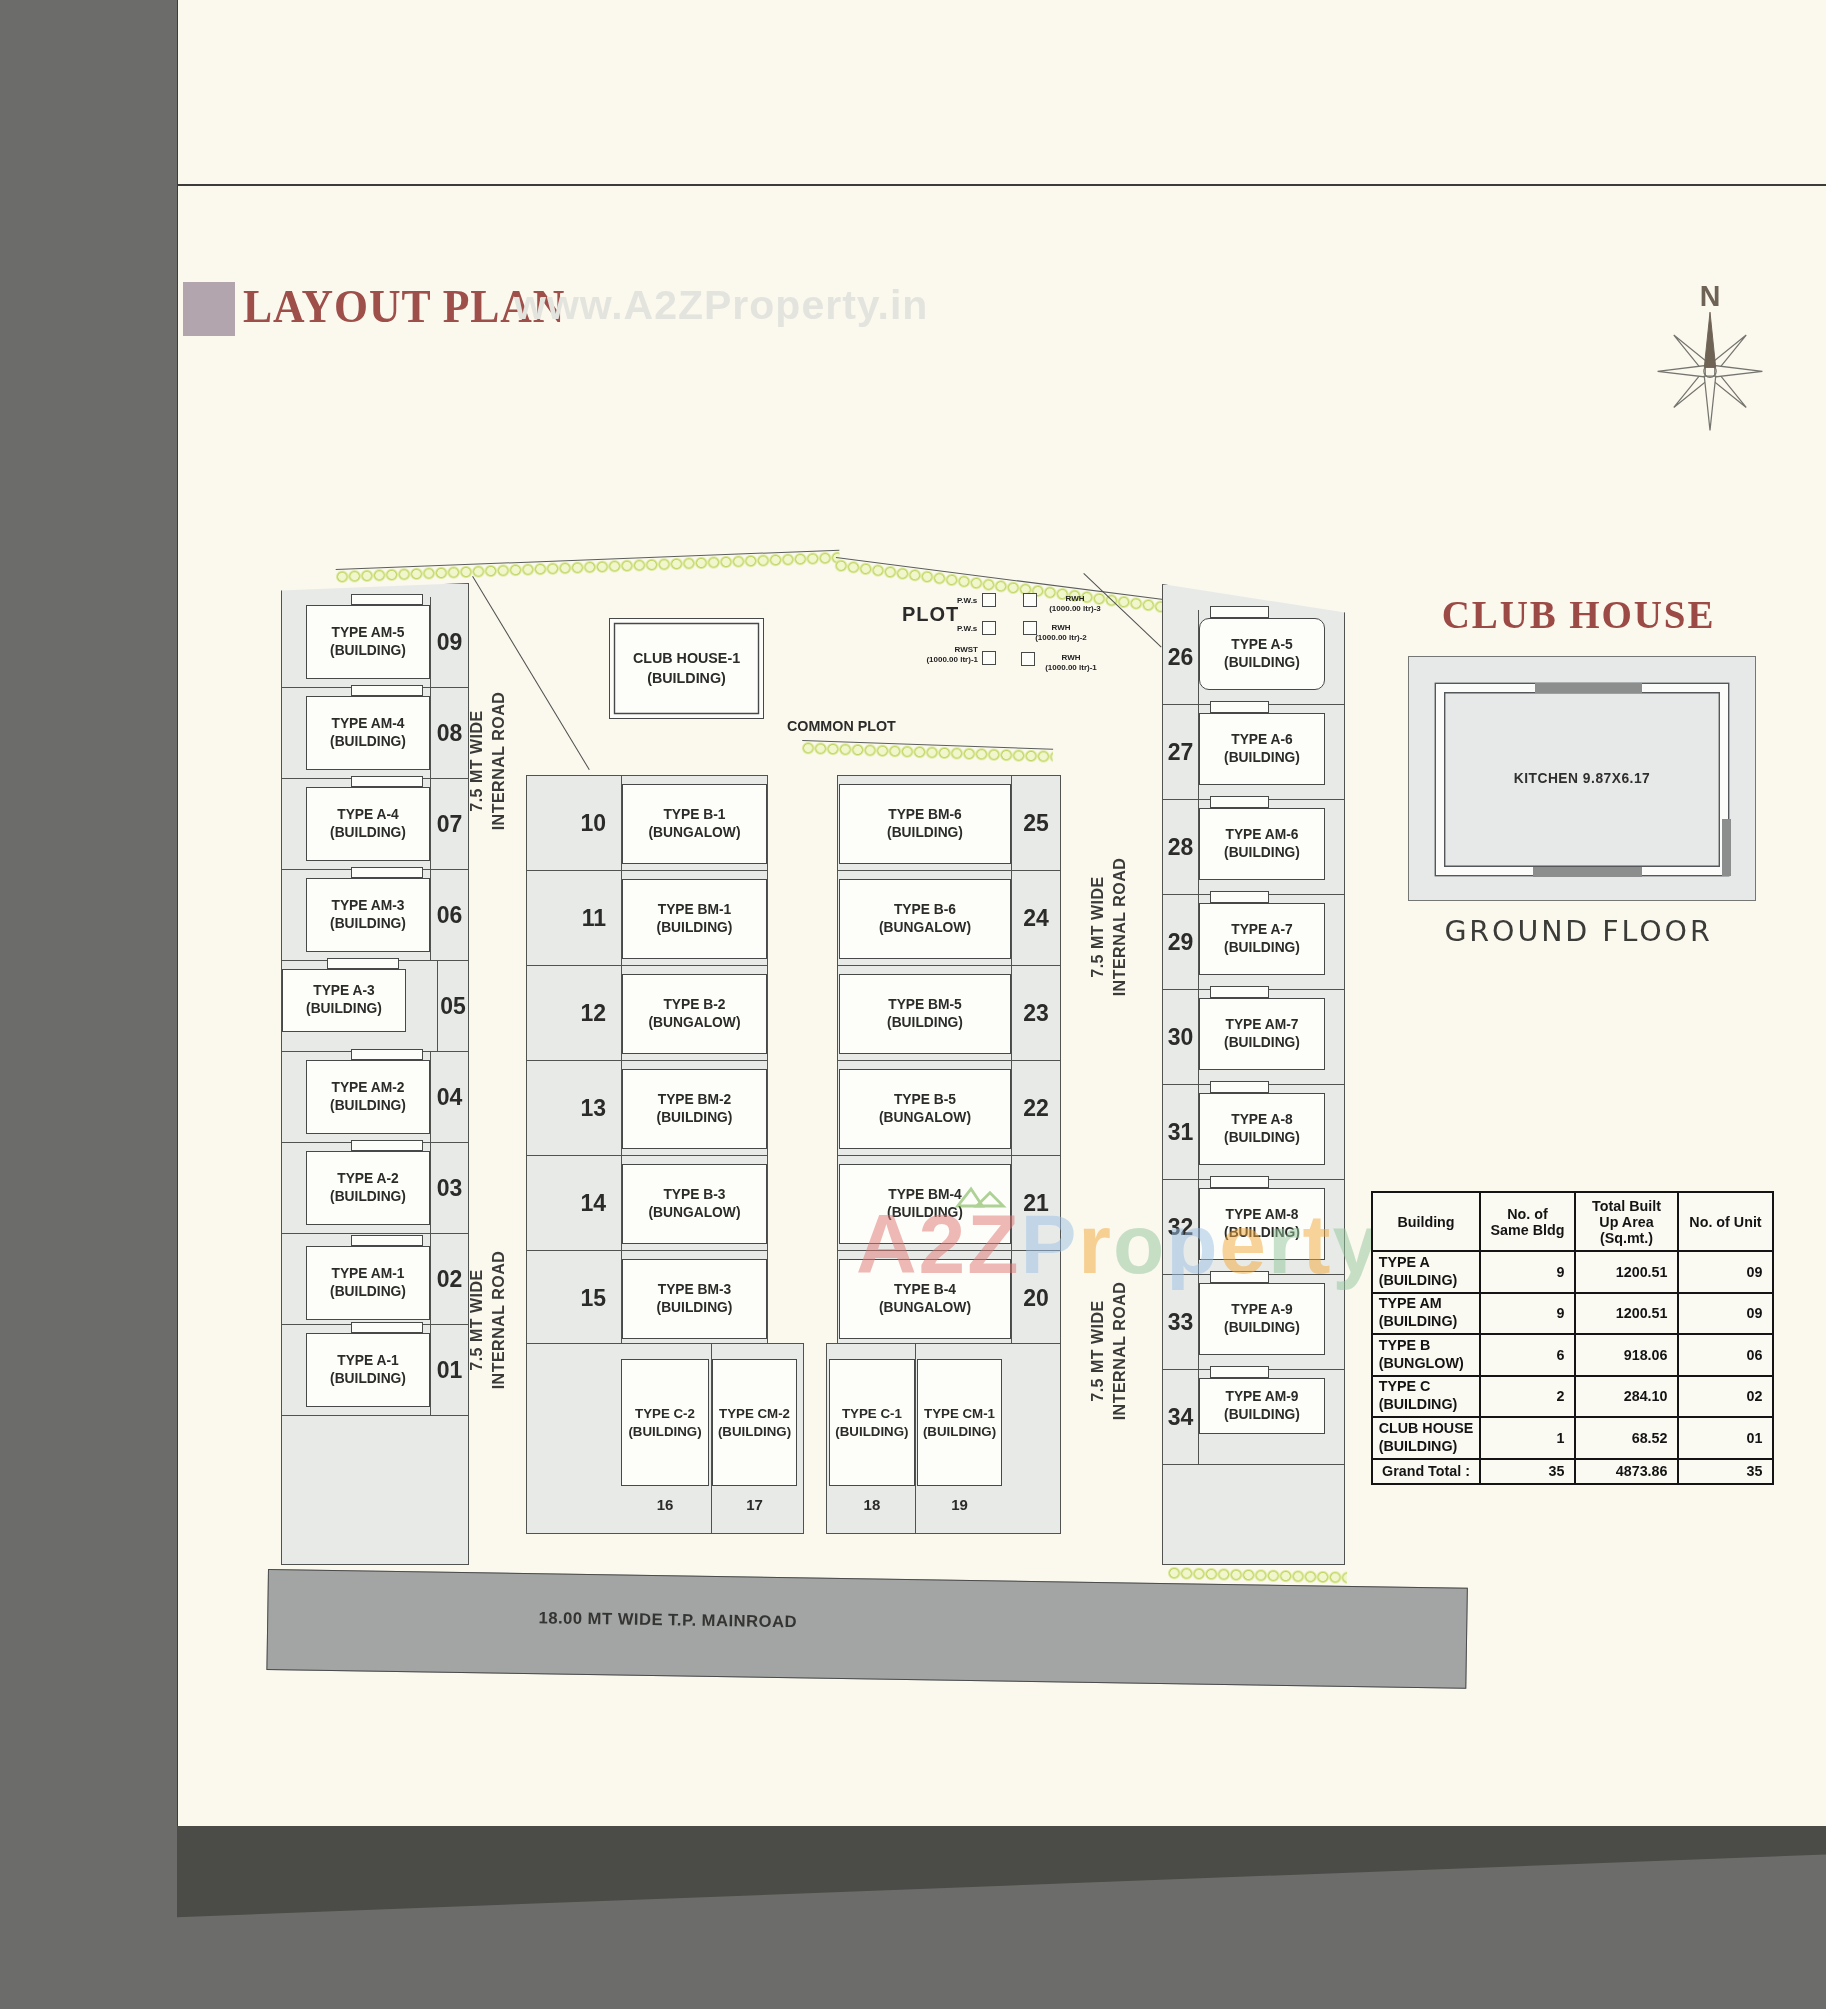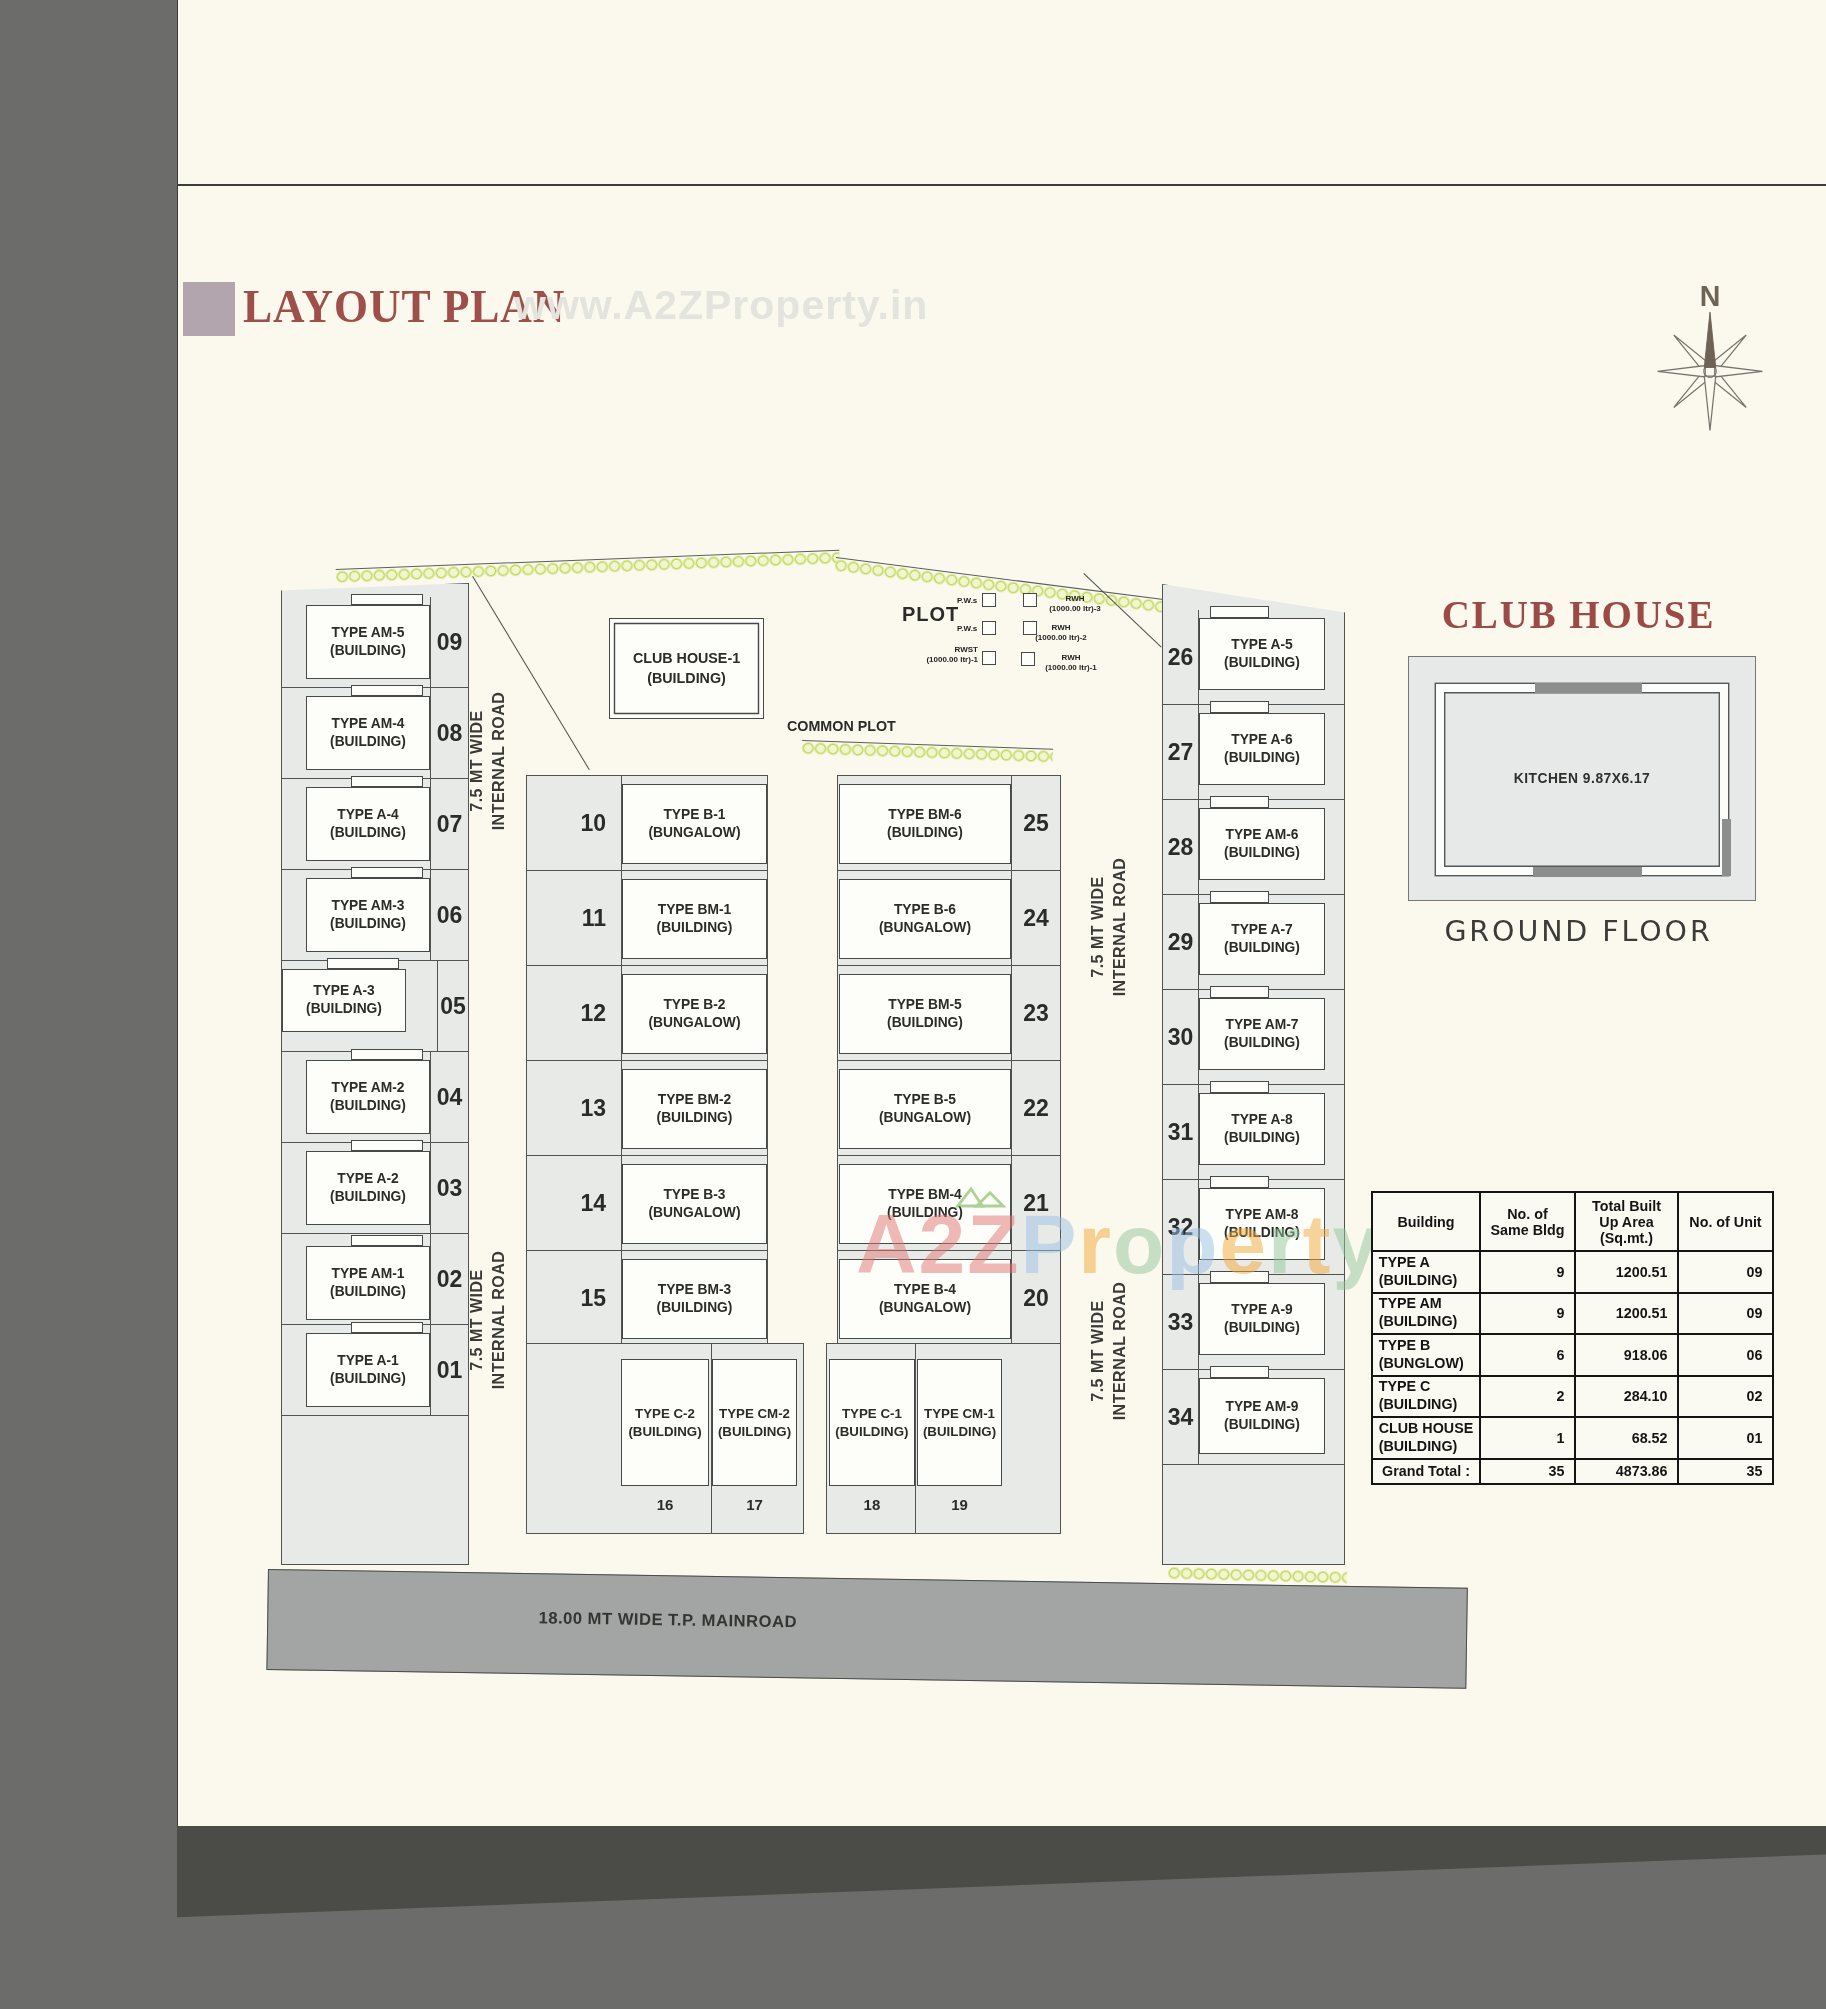--- a/index.html
+++ b/index.html
@@ -321,21 +321,21 @@
             <span>(BUNGALOW)</span>
           </div>
         </div>
         <div class="num" style="width: 49px; border-left: 1.4px solid rgb(80, 83, 80);">20</div>
       </div>
     </div>
   <div id="col-right_column" class="strip" style="left:1162px;top:584px;width:183px;height:981px;padding-top:25px;clip-path:polygon(0 0,100% 28.5px,100% 100%,0 100%);">
       <div class="row" style="height: 95px;">
         <div class="num" style="width: 36px; border-right: 1.4px solid rgb(80, 83, 80);">26</div>
         <div class="bwrap" style="justify-content: flex-start;">
-          <div class="bldg" style="width: 126px; height: 72px; margin-top: 7.6px;">
+          <div class="bldg" style="width: 126px; height: 72px; margin-top: 7.6px; border-radius: 10px;">
             <div class="tab tab-l"></div>
             <span>TYPE A-5</span>
             <span>(BUILDING)</span>
           </div>
         </div>
       </div>
       <div class="row" style="height: 95px;">
         <div class="num" style="width: 36px; border-right: 1.4px solid rgb(80, 83, 80);">27</div>
         <div class="bwrap" style="justify-content: flex-start;">
           <div class="bldg" style="width: 126px; height: 72px; margin-top: 7.6px;">
@@ -401,21 +401,21 @@
           <div class="bldg" style="width: 126px; height: 72px; margin-top: 7.6px;">
             <div class="tab tab-l"></div>
             <span>TYPE A-9</span>
             <span>(BUILDING)</span>
           </div>
         </div>
       </div>
       <div class="row" style="height: 95px;">
         <div class="num" style="width: 36px; border-right: 1.4px solid rgb(80, 83, 80);">34</div>
         <div class="bwrap" style="justify-content: flex-start;">
-          <div class="bldg" style="width: 126px; height: 76px; margin-top: 7.6px;">
+          <div class="bldg" style="width: 126px; height: 56px; margin-top: 7.6px;">
             <div class="tab tab-l"></div>
             <span>TYPE AM-9</span>
             <span>(BUILDING)</span>
           </div>
         </div>
       </div>
     </div>
   <div id="pair-left" class="strip" style="left:526px;top:1343px;width:278px;height:191px;display:block;">
       <div class="divline" style="left: 184px;"></div>
       <div class="pairbox" style="left: 94px; top: 15px; width: 88px; height: 127px;">

